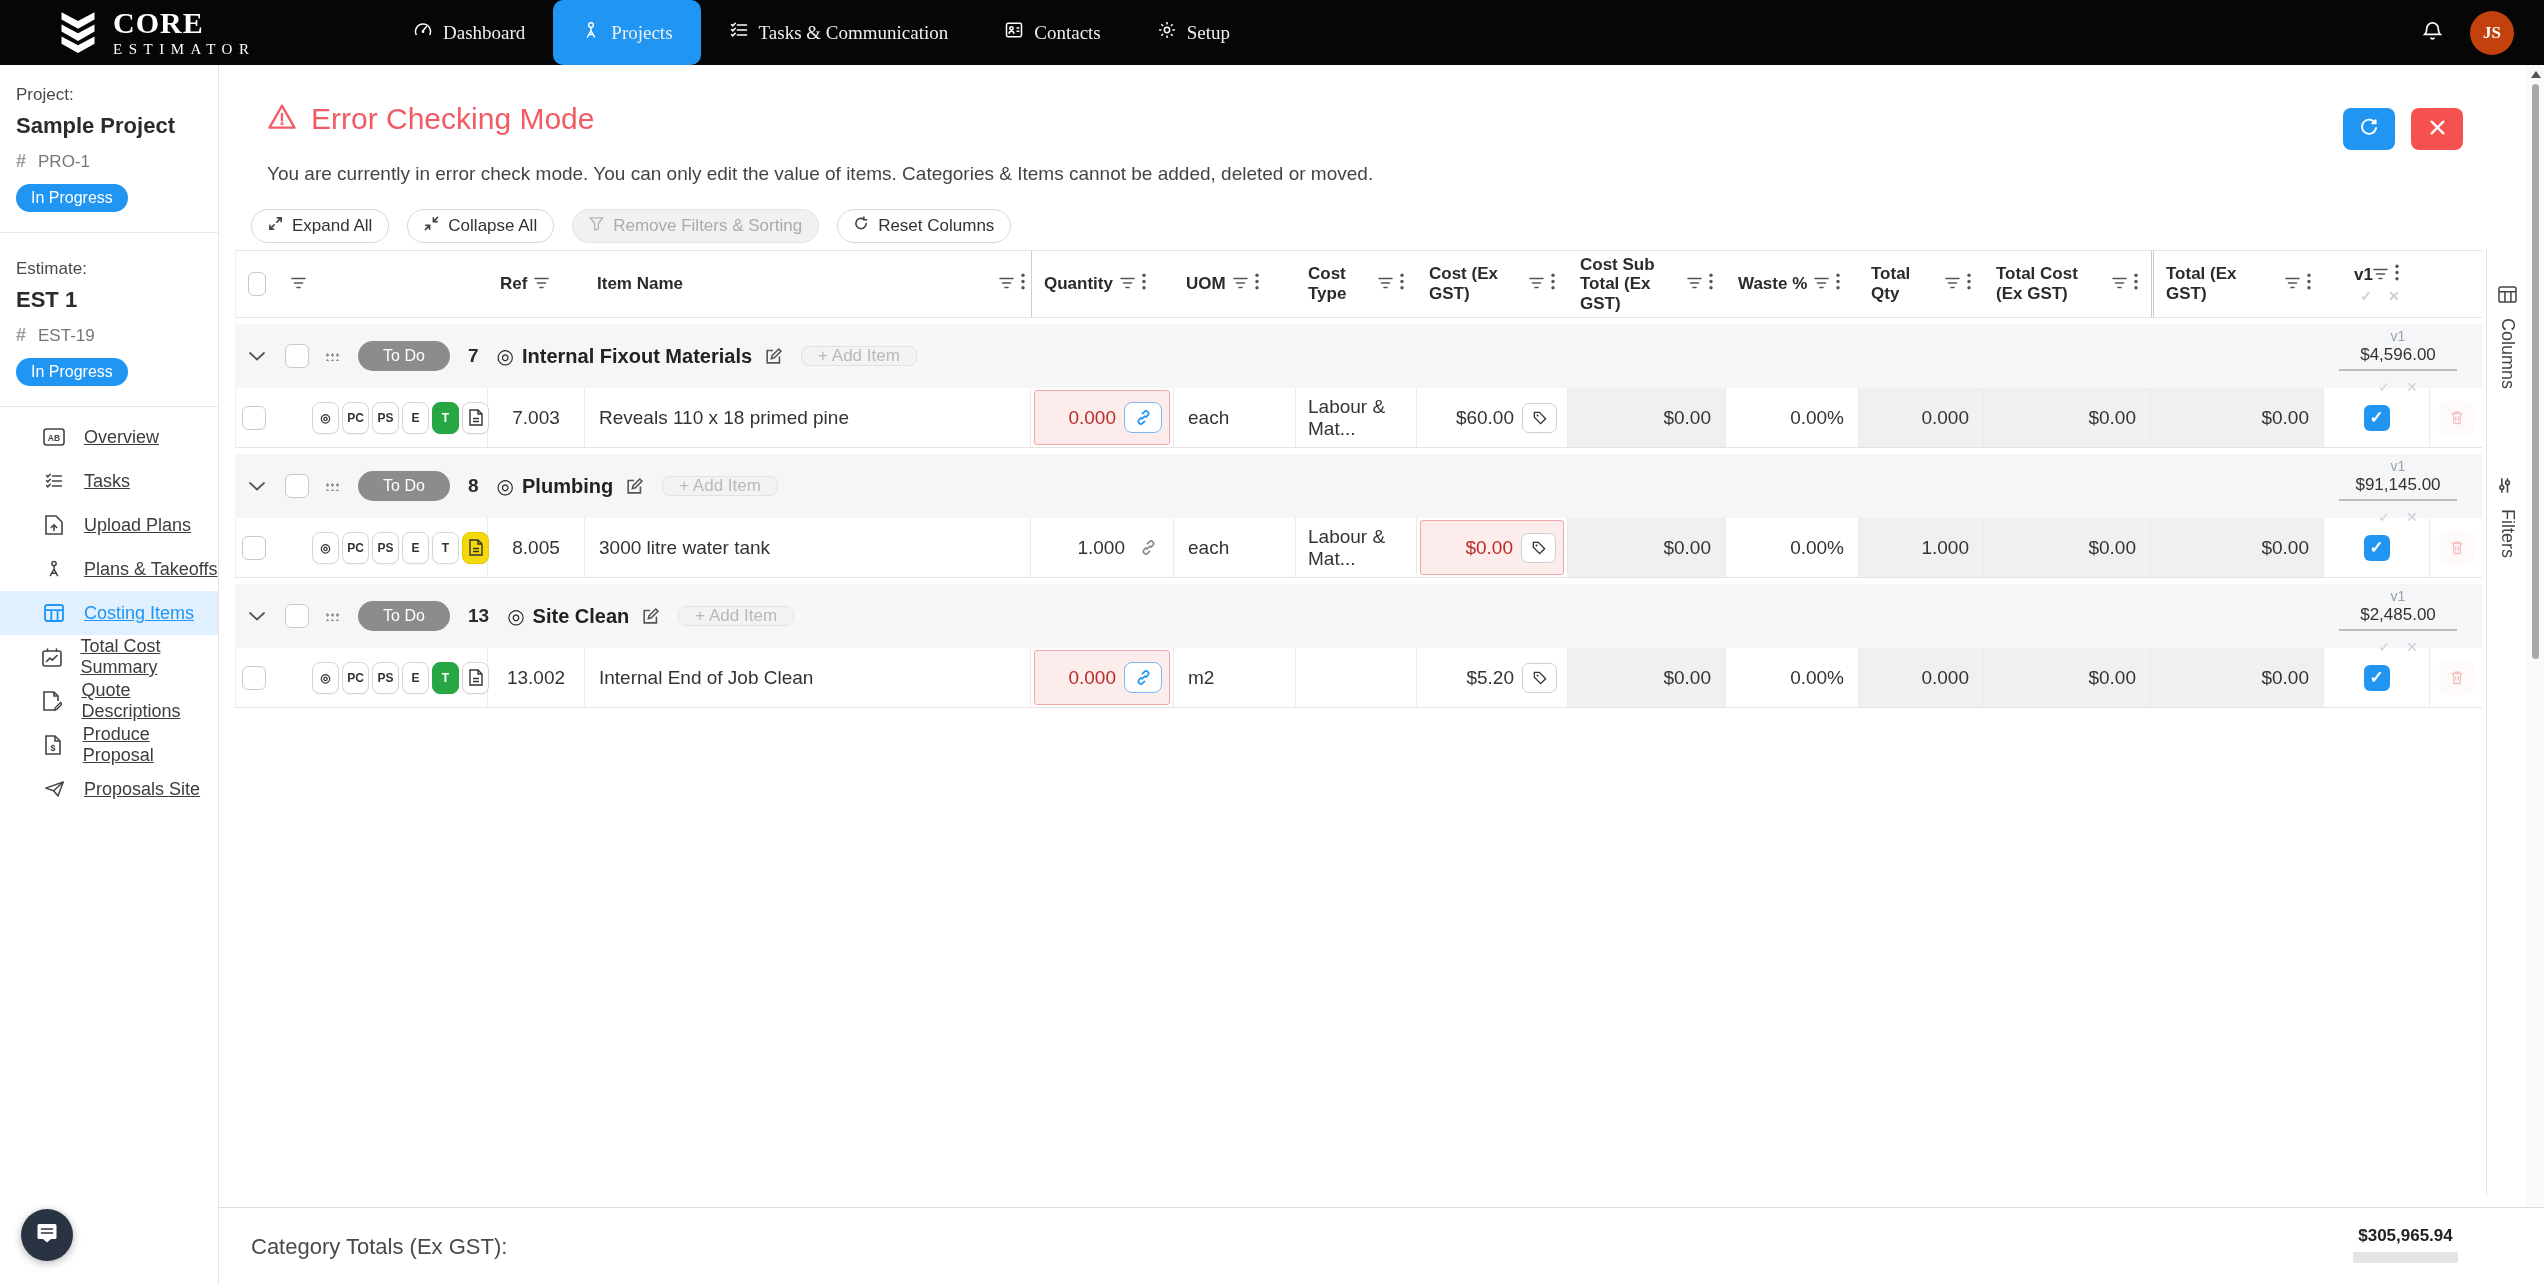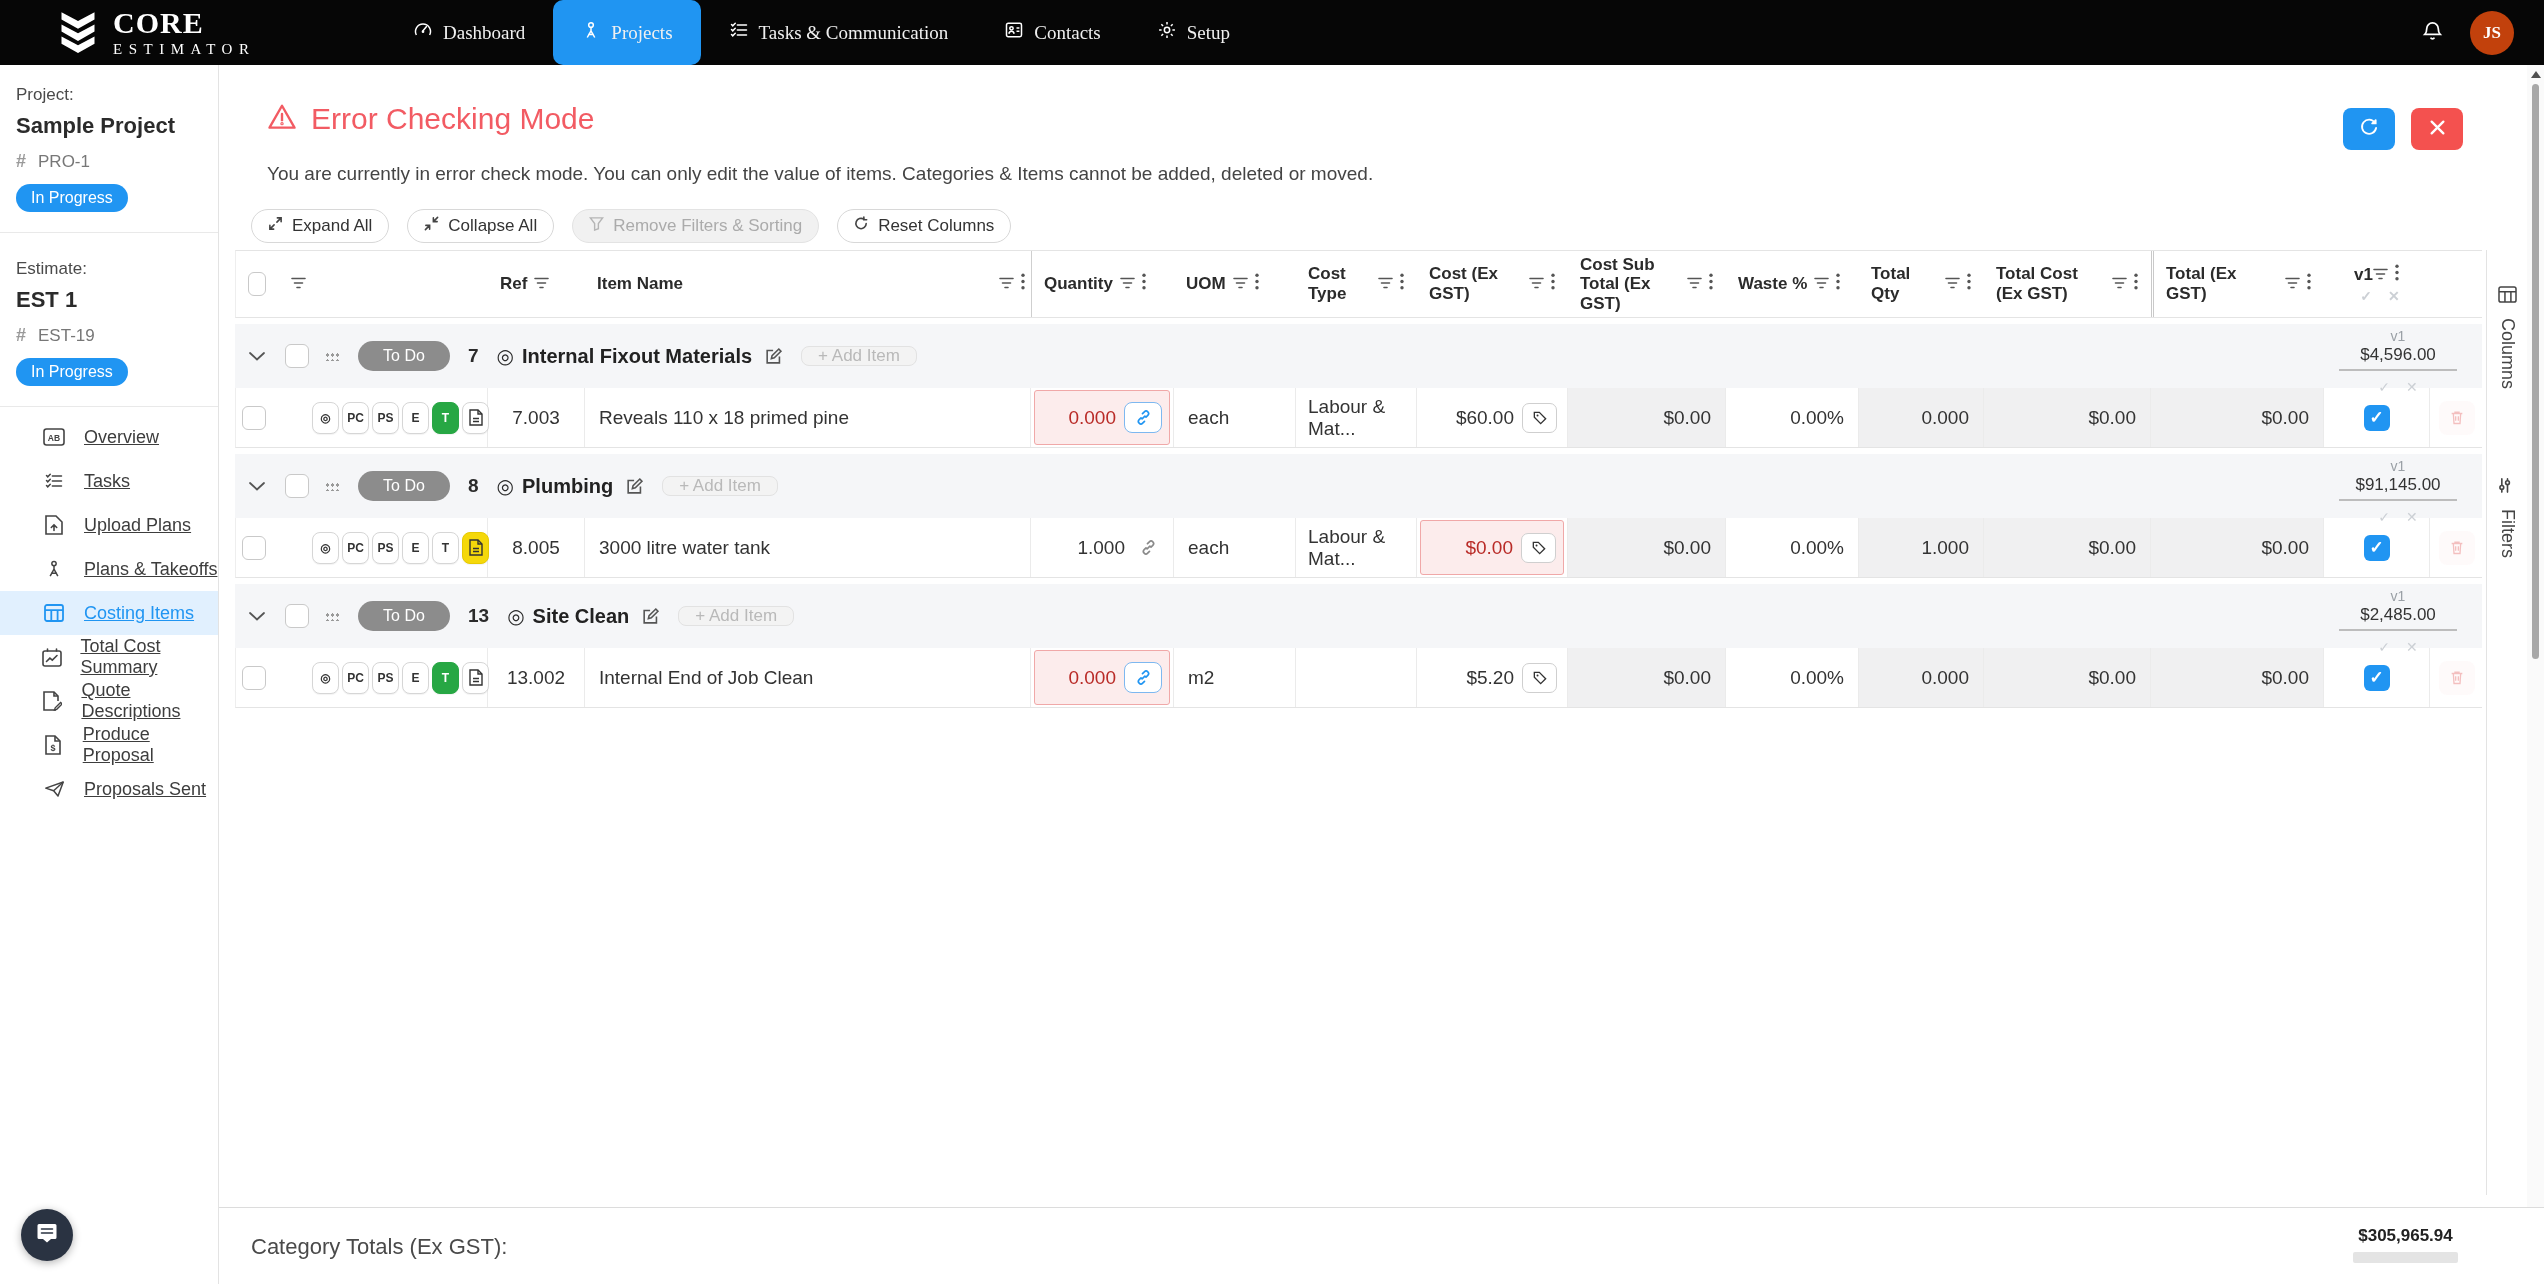--- a/index.html
+++ b/index.html
@@ -271,21 +271,21 @@
         </span>
         <span>Produce Proposal</span>
       </div>
       <div class="sb-item">
         <span class="sb-ico">
           <svg width="21" height="18" viewBox="0 0 24 20" fill="none" stroke="#444" stroke-width="1.7" stroke-linejoin="round">
             <path d="M2 9L22 2l-6 16-5-6z"></path>
             <path d="M11 12L22 2"></path>
           </svg>
         </span>
-        <span>Proposals Sent</span>
+        <span>Proposals Site</span>
       </div>
     </nav>
 </aside>
 
 <main class="main">
   <div class="page-head">
     <span><svg width="30" height="30" viewBox="0 0 24 24" fill="none" stroke="#f25b63" stroke-width="1.9" stroke-linejoin="round">
           <path d="M12 3 2 20.5h20z"></path>
           <path d="M12 9.5v5" stroke-linecap="round"></path>
           <circle cx="12" cy="17.3" r="0.4" fill="#f25b63"></circle>

